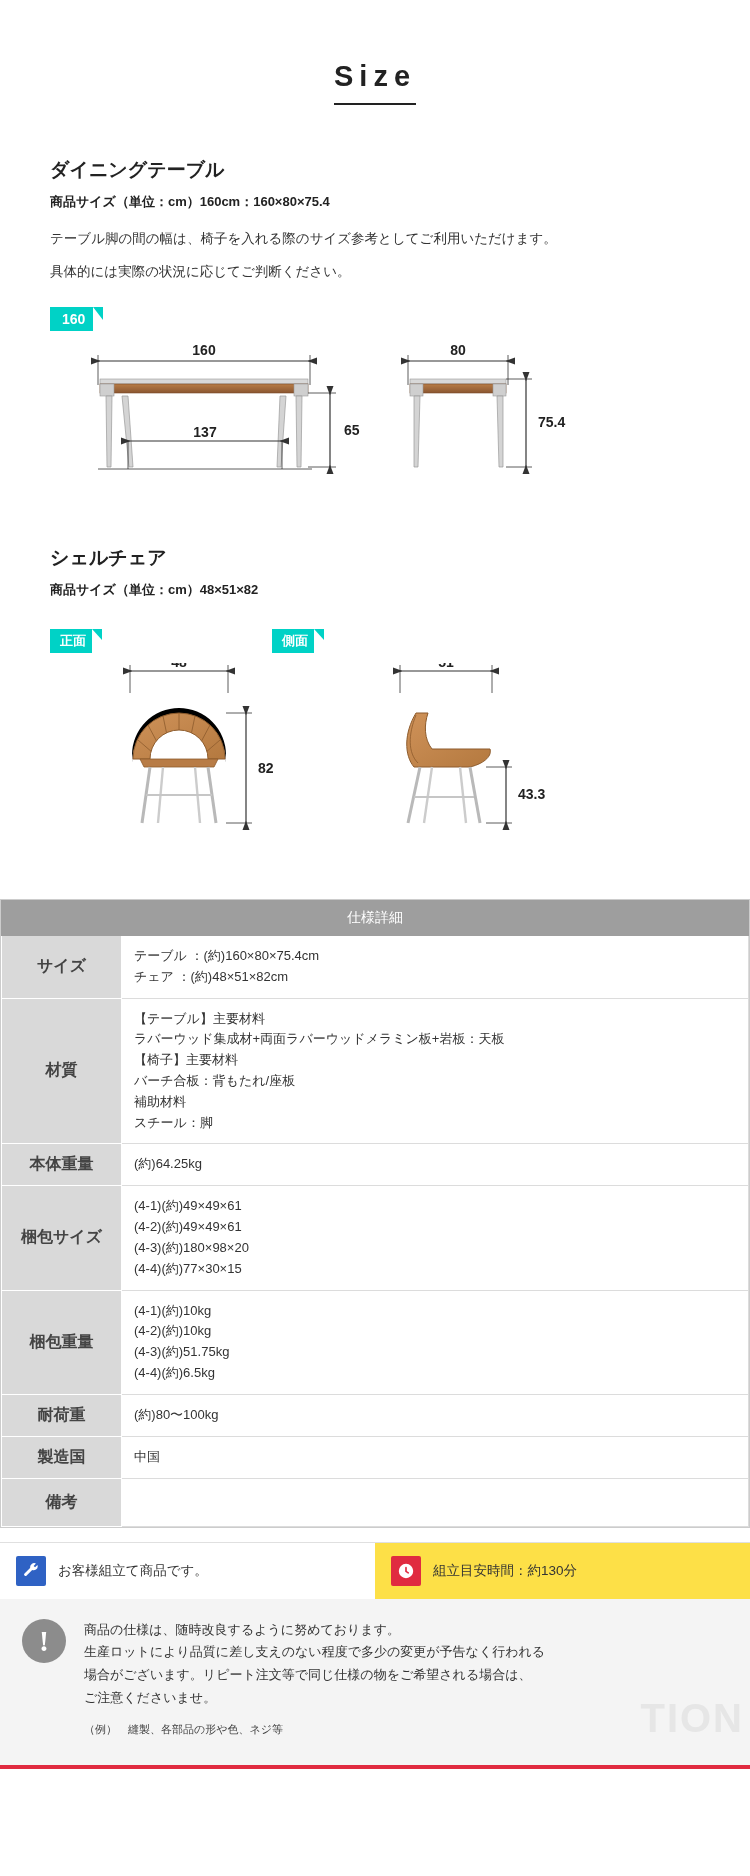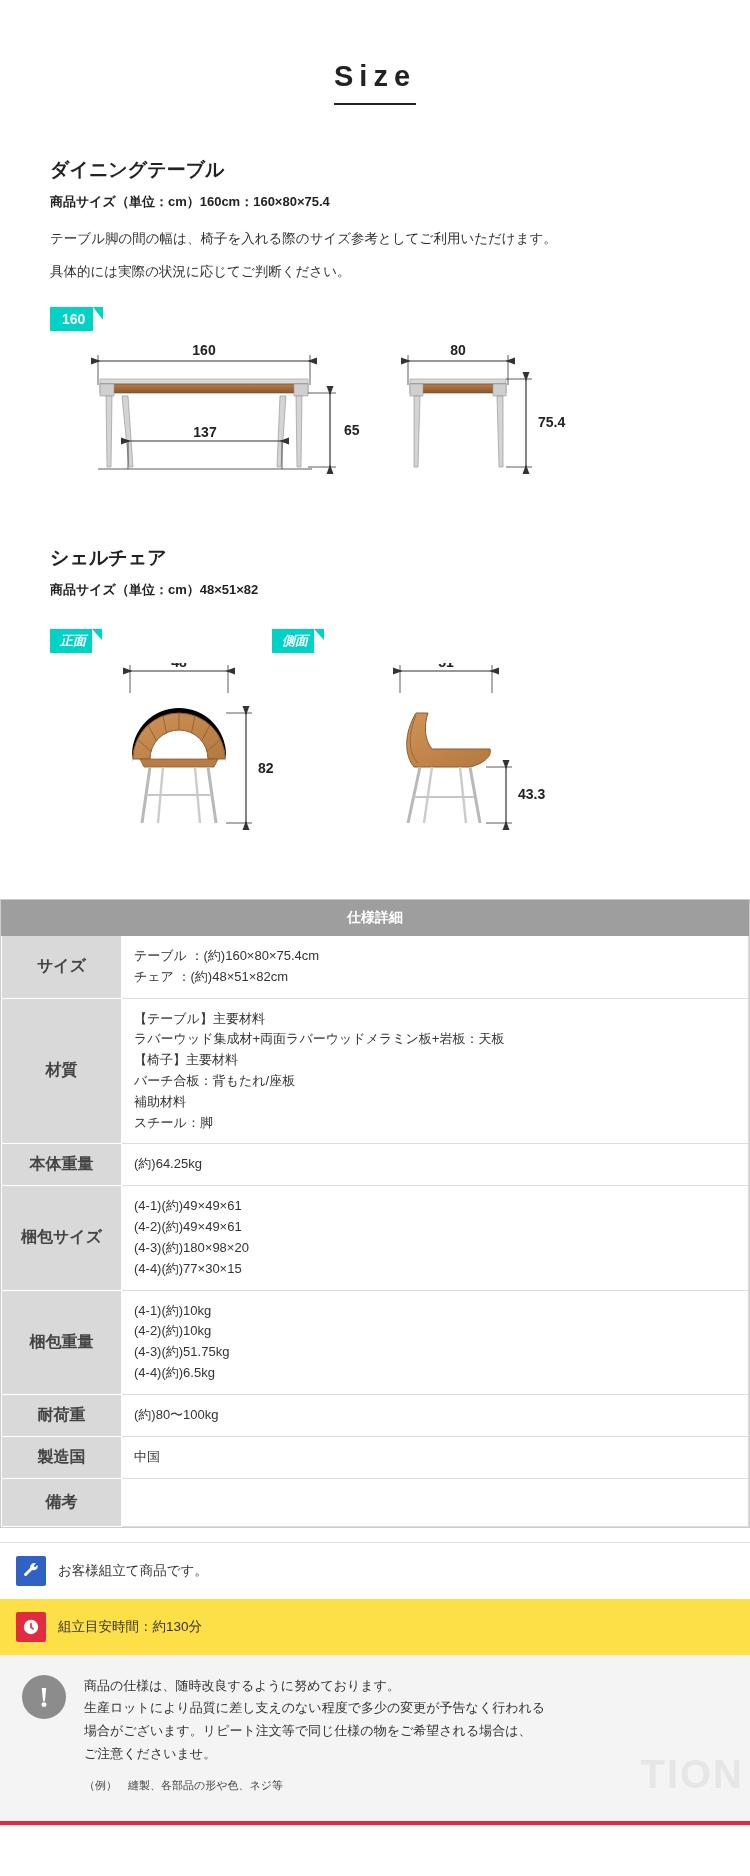--- a/index.html
+++ b/index.html
@@ -43,53 +43,52 @@
     margin: 14px 0 6px;
   }
   .tag:after{
     content:"";
     position:absolute; right:0; top:0;
     border-left: 10px solid #ffffff;
     border-top: 13px solid transparent;
     border-bottom: 13px solid transparent;
     height:100%;
   }
-  .tag.small { font-size:13px; padding: 3px 16px 3px 10px; font-style: italic; }
+  .tag.small { font-size:13px; padding: 3px 16px 3px 10px; }
   .tag.small:after{ border-top-width:11px; border-bottom-width:11px; }
 
   
   .diagrams { position:relative; padding: 4px 0 10px; }
 
   svg { display:block; }
 
   
   .spec { margin: 26px 0 0; width:750px; }
   table.spec-table { border-collapse: collapse; width: 100%; }
   table.spec-table th.head {
-    background:#9e9e9e; color:#ffffff; font-size:14px; font-weight:bold;
+    background:#9e9e9e; color:#ffffff; font-size:14px; font-weight:normal;
     padding: 8px 0; text-align:center; border:1px solid #9e9e9e;
   }
   table.spec-table th {
     background:#d9d9d9; color:#444; font-size:16px; font-weight:bold;
     width: 120px; text-align:center; border:1px solid #ffffff;
     padding: 10px 4px;
   }
   table.spec-table td {
     background:#ffffff; font-size:13px; color:#333; line-height:1.6;
     padding: 10px 12px; border:1px solid #dcdcdc;
     vertical-align: middle;
   }
   table.spec-table td .ln { display:block; }
   .wrap-outer { border:1px solid #cccccc; }
 
   
   .assembly {
     display:flex; width:750px; border-top:1px solid #e0e0e0;
     margin-top: 14px;
-    flex-direction: column;
   }
   .assembly .half {
     flex:1; display:flex; align-items:center; gap:12px;
     padding: 13px 16px; font-size:13.5px; color:#333;
   }
   .assembly .half.left { background:#ffffff; }
   .assembly .half.right { background:#fde047; }
   .badge-blue {
     width:30px;height:30px;background:#2f62c4;border-radius:2px;
     display:flex;align-items:center;justify-content:center;flex:0 0 auto;

